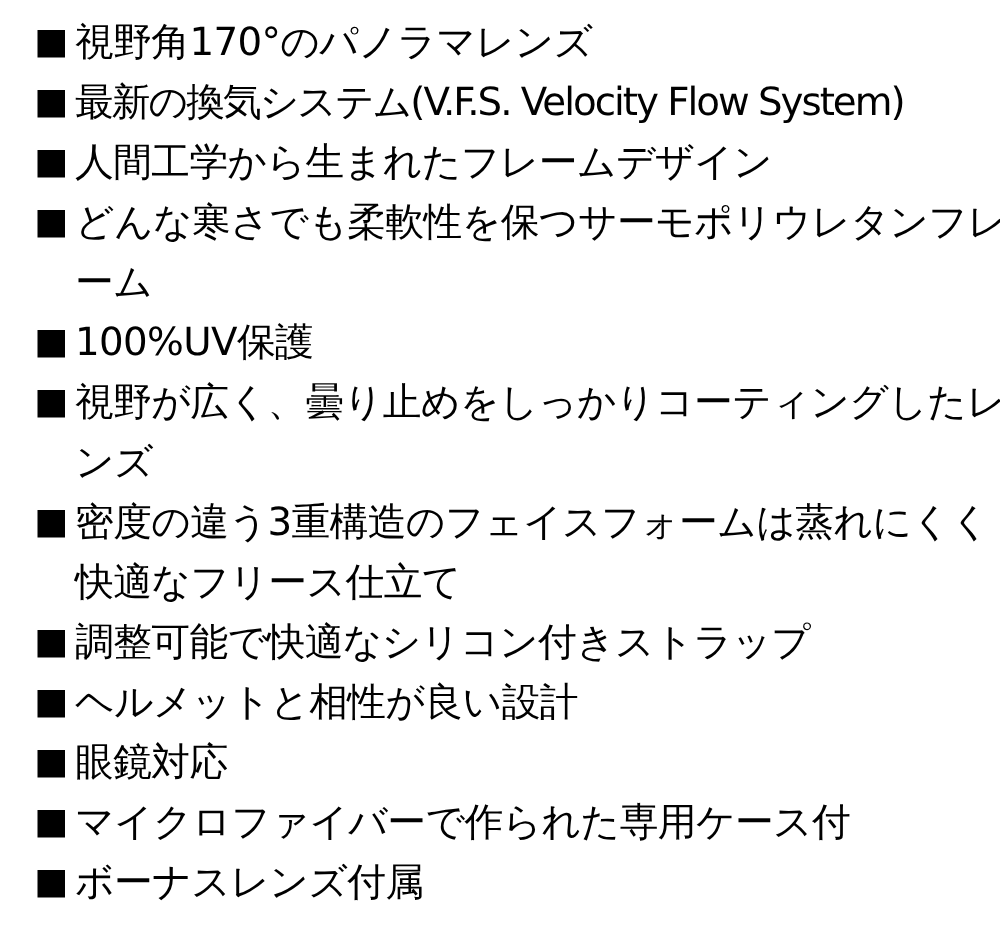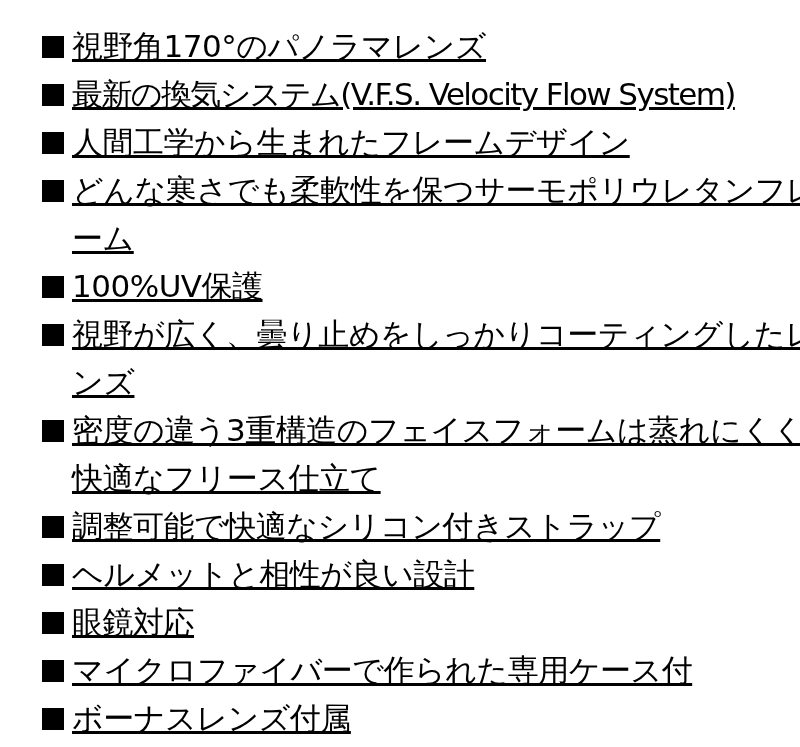--- a/index.html
+++ b/index.html
@@ -9,23 +9,22 @@
     }
     body {
       width: 800px;
       height: 747px;
       overflow: hidden;
       font-family: "DejaVu Sans", "Liberation Sans", sans-serif;
       color: #000000;
     }
     .feature-list {
       list-style: none;
-      margin: 12px;
+      margin: 0;
       padding: 10px 0 0 28px;
-      text-decoration: underline;
     }
     .feature-item {
       position: relative;
       padding-left: 32px;
       font-size: 31px;
       line-height: 48px;
       letter-spacing: -0.5px;
       white-space: normal;
       width: 760px;
       word-break: break-all;

